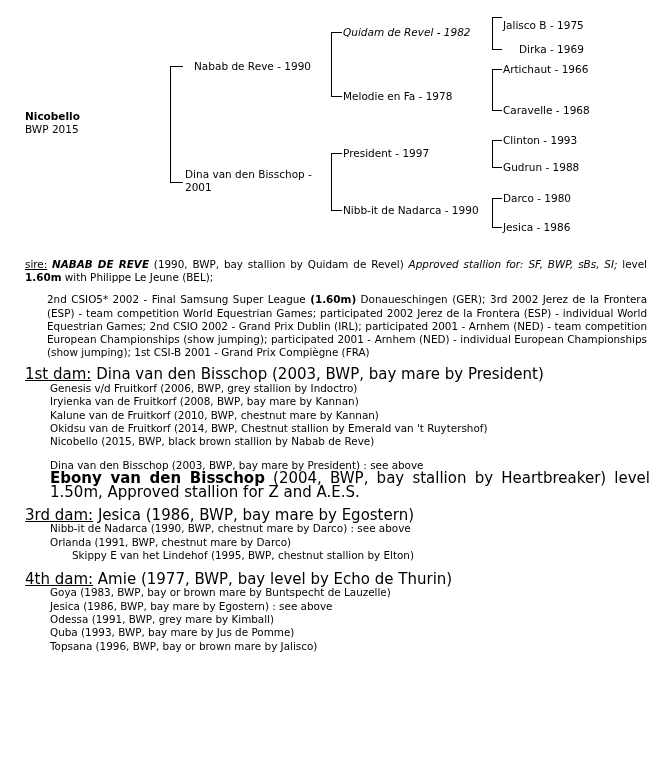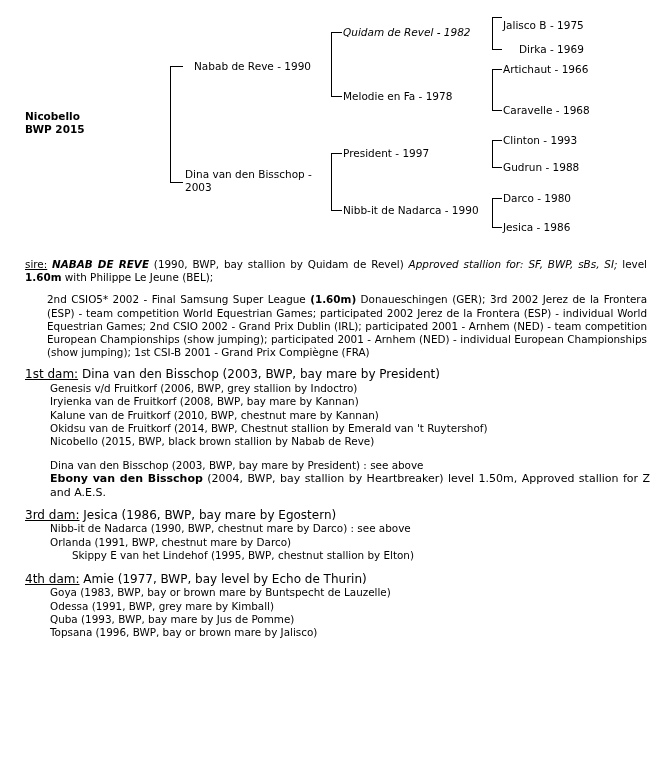--- a/index.html
+++ b/index.html
@@ -31,21 +31,21 @@
   }
   .node {
     position: absolute;
     white-space: nowrap;
     line-height: 12.5px;
   }
   .node.subject {
     font-weight: bold;
   }
   .node .sub {
-    font-weight: bold;
+    font-weight: normal;
   }
   .node.wrap {
     white-space: normal;
     width: 120px;
   }
   
   .hline {
     position: absolute;
     border-top: 1px solid #000;
     height: 0;
@@ -78,37 +78,37 @@
   .group {
     margin-bottom: 10px;
   }
   .line {
     line-height: 13.4px;
     font-size: 10.4px;
     white-space: nowrap;
   }
   .heading-line {
     line-height: 13.4px;
-    font-size: 12px;
+    font-size: 15px;
   }
 </style>
 </head>
 <body>
 
 <div class="page">
 
   <div class="pedigree">
 
     <div class="node subject" style="left:25px; top:110px;">
       <div>Nicobello</div>
       <div class="sub">BWP 2015</div>
     </div>
 
     <div class="node" style="left:185px; top:60px;margin-left:9px;">Nabab de Reve - 1990</div>
-    <div class="node wrap" style="left:185px; top:168px; width:135px;">Dina van den Bisschop - 2003</div>
+    <div class="node wrap" style="left:185px; top:168px; width:135px;">Dina van den Bisschop - 2001</div>
 
     <div class="node" style="left:343px; top:26px;font-style:italic;">Quidam de Revel - 1982</div>
     <div class="node" style="left:343px; top:90px;">Melodie en Fa - 1978</div>
     <div class="node" style="left:343px; top:147px;">President - 1997</div>
     <div class="node" style="left:343px; top:204px;">Nibb-it de Nadarca - 1990</div>
 
     <div class="node" style="left:503px; top:11px;margin-top:8px;">Jalisco B - 1975</div>
     <div class="node" style="left:503px; top:43px;margin-left:16px;">Dirka - 1969</div>
     <div class="node" style="left:503px; top:63px;">Artichaut - 1966</div>
     <div class="node" style="left:503px; top:104px;">Caravelle - 1968</div>
@@ -155,32 +155,33 @@
       <div class="heading-line"><span class="u">1st dam:</span><span> Dina van den Bisschop (2003, BWP, bay mare by President)</span></div>
       <div class="line indent1">Genesis v/d Fruitkorf (2006, BWP, grey stallion by Indoctro)</div>
       <div class="line indent1">Iryienka van de Fruitkorf (2008, BWP, bay mare by Kannan)</div>
       <div class="line indent1">Kalune van de Fruitkorf (2010, BWP, chestnut mare by Kannan)</div>
       <div class="line indent1">Okidsu van de Fruitkorf (2014, BWP, Chestnut stallion by Emerald van 't Ruytershof)</div>
       <div class="line indent1">Nicobello (2015, BWP, black brown stallion by Nabab de Reve)</div>
     </div>
 
     <div class="group">
       <div class="line indent1">Dina van den Bisschop (2003, BWP, bay mare by President) : see above</div>
-      <div class="indent1" style="line-height:13.4px; font-size:11px; text-align:justify; width:600px;"><span class="b">Ebony van den Bisschop</span><span> (2004, BWP, bay stallion by Heartbreaker) level 1.50m, Approved stallion for Z and A.E.S.</span></div>
+      <div class="indent1" style="line-height:13.4px; font-size:15px; text-align:justify; width:600px;"><span class="b">Ebony van den Bisschop</span><span> (2004, BWP, bay stallion by Heartbreaker) level 1.50m, Approved stallion for Z and A.E.S.</span></div>
     </div>
 
     <div class="group">
       <div class="heading-line"><span class="u">3rd dam:</span><span> Jesica (1986, BWP, bay mare by Egostern)</span></div>
       <div class="line indent1">Nibb-it de Nadarca (1990, BWP, chestnut mare by Darco) : see above</div>
       <div class="line indent1">Orlanda (1991, BWP, chestnut mare by Darco)</div>
       <div class="line indent2">Skippy E van het Lindehof (1995, BWP, chestnut stallion by Elton)</div>
     </div>
 
     <div class="group">
       <div class="heading-line"><span class="u">4th dam:</span><span> Amie (1977, BWP, bay level by Echo de Thurin)</span></div>
       <div class="line indent1">Goya (1983, BWP, bay or brown mare by Buntspecht de Lauzelle)</div>
+      <div class="line indent1">Jesica (1986, BWP, bay mare by Egostern) : see above</div>
       <div class="line indent1">Odessa (1991, BWP, grey mare by Kimball)</div>
       <div class="line indent1">Quba (1993, BWP, bay mare by Jus de Pomme)</div>
       <div class="line indent1">Topsana (1996, BWP, bay or brown mare by Jalisco)</div>
     </div>
 
   </div>
 </div>
 
 </body></html>

